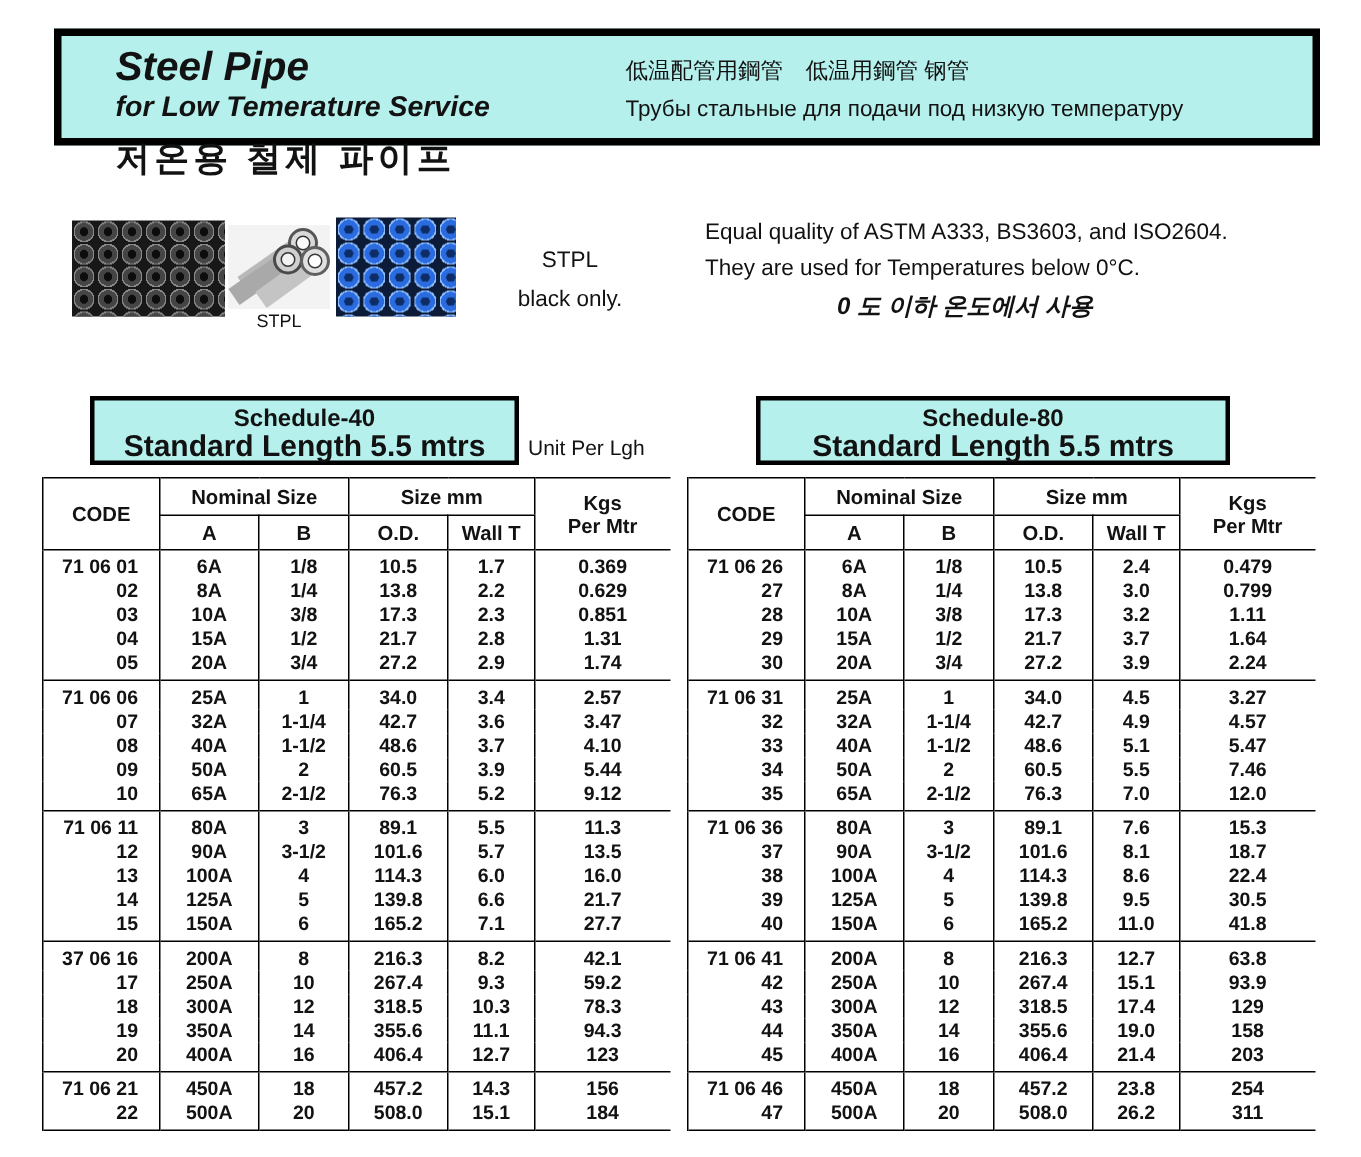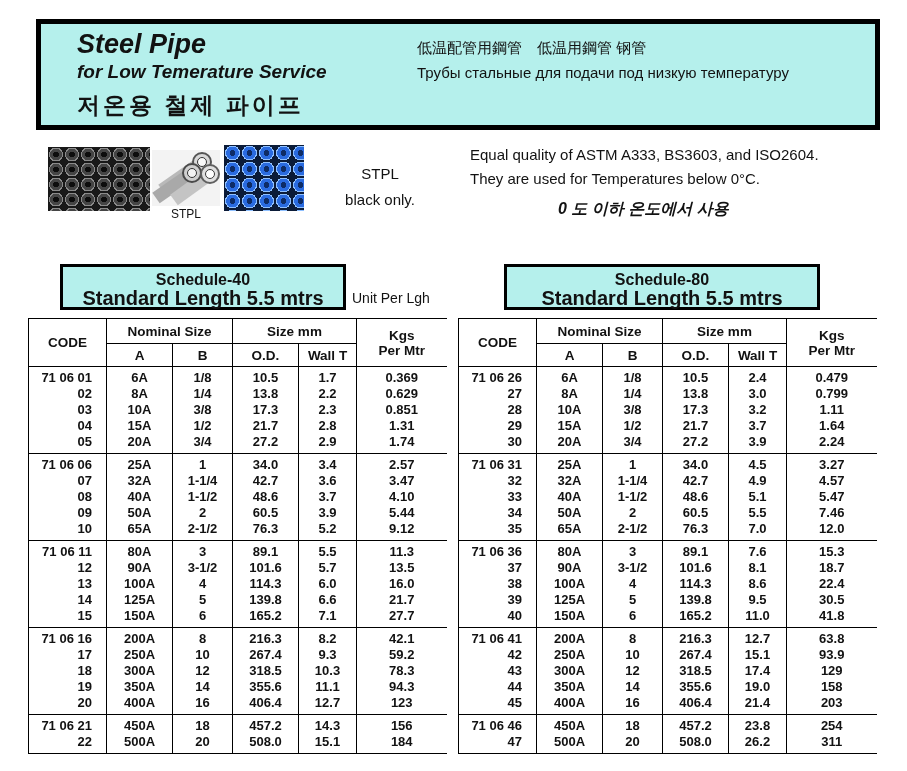--- a/index.html
+++ b/index.html
@@ -2,21 +2,21 @@
 <html style="--band-cyan: #b5f0ec;"><head>
 <meta charset="utf-8">
 <style>
   * { margin:0; padding:0; box-sizing:border-box; }
   html,body { background:#ffffff; }
   body { font-family:"Liberation Sans", sans-serif; color:#121212; }
   #page { position:relative; width:907px; height:771px; background:#ffffff; overflow:hidden; }
 
   
   .title-box {
-    position:absolute; left:36px; top:19px; width:844px; height:111px;
+    position:absolute; left:36px; top:19px; width:844px; height:78px;
     background:var(--band-cyan, #b5f0ec); border:5px solid #000; display:flex;
   }
   .title-left { width:376px; padding:5px 0 0 36px; }
   .t-en1 { font-style:italic; font-weight:bold; font-size:27px; line-height:30px; }
   .t-en2 { font-style:italic; font-weight:bold; font-size:19px; line-height:24px; margin-top:1px; }
   .t-ko  { font-weight:bold; font-size:23px; line-height:30px; margin-top:6px; letter-spacing:3px; }
   .title-right { flex:1; padding-top:11px; font-size:15px; line-height:25px; }
 
   
   .photo { position:absolute; }
@@ -33,21 +33,21 @@
     background-image: radial-gradient(circle, #0e2c66 0 3px, #2a6be0 3px 6.5px, #8fc0ff 6.5px 7.5px, transparent 7.5px);
     background-size:17px 16px;
   }
   .stpl-caption { position:absolute; left:152px; top:207px; width:68px; text-align:center; font-size:12px; }
 
   .note-stpl { position:absolute; left:332px; top:161px; width:96px; text-align:center; font-size:15px; line-height:26px; }
 
   .info { position:absolute; left:470px; top:146px; width:410px; font-size:15px; }
   .info .ref   { margin-bottom:5px; }
   .info .equal { margin-bottom:7px; }
-  .info .usage { margin-bottom:12px; }
+  .info .usage { margin-bottom:7px; }
   .info .usage-ko { font-weight:bold; font-style:italic; font-size:16px; padding-left:88px; }
 
   
   .sched {
     position:absolute; height:46px; background:var(--band-cyan, #b5f0ec);
     border:3px solid #000; text-align:center; font-weight:bold; padding-top:3px;
   }
   .sched .l1 { font-size:16px; line-height:19px; }
   .sched .l2 { font-size:20px; line-height:18px; }
   #sched40 { left:60px;  top:264px; width:286px; }
@@ -272,21 +272,21 @@
           <td class="c0">15</td>
           <td class="c1">150A</td>
           <td class="c2">6</td>
           <td class="c3">165.2</td>
           <td class="c4">7.1</td>
           <td class="c5">27.7</td>
         </tr>
       </tbody>
       <tbody>
         <tr>
-          <td class="c0">71 06 16</td>
+          <td class="c0">37 06 16</td>
           <td class="c1">200A</td>
           <td class="c2">8</td>
           <td class="c3">216.3</td>
           <td class="c4">8.2</td>
           <td class="c5">42.1</td>
         </tr>
         <tr>
           <td class="c0">17</td>
           <td class="c1">250A</td>
           <td class="c2">10</td>

